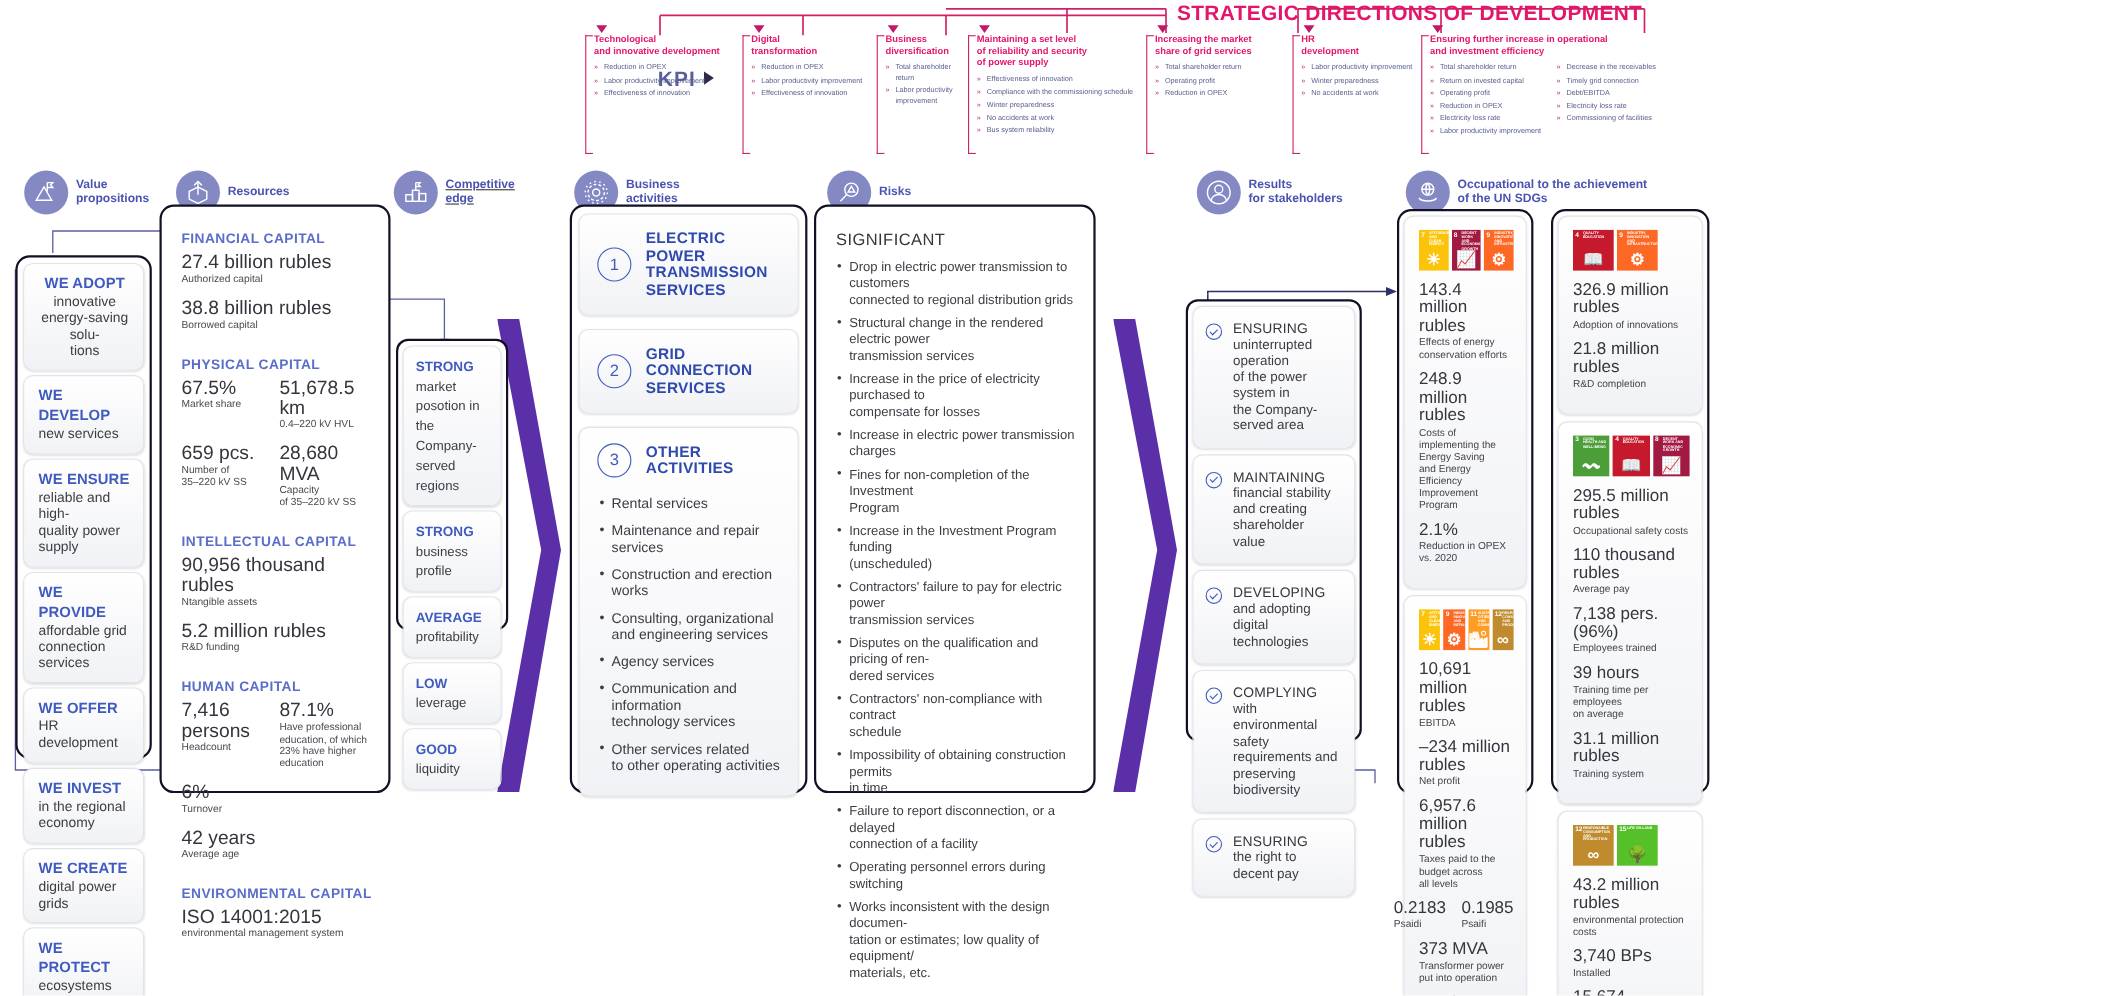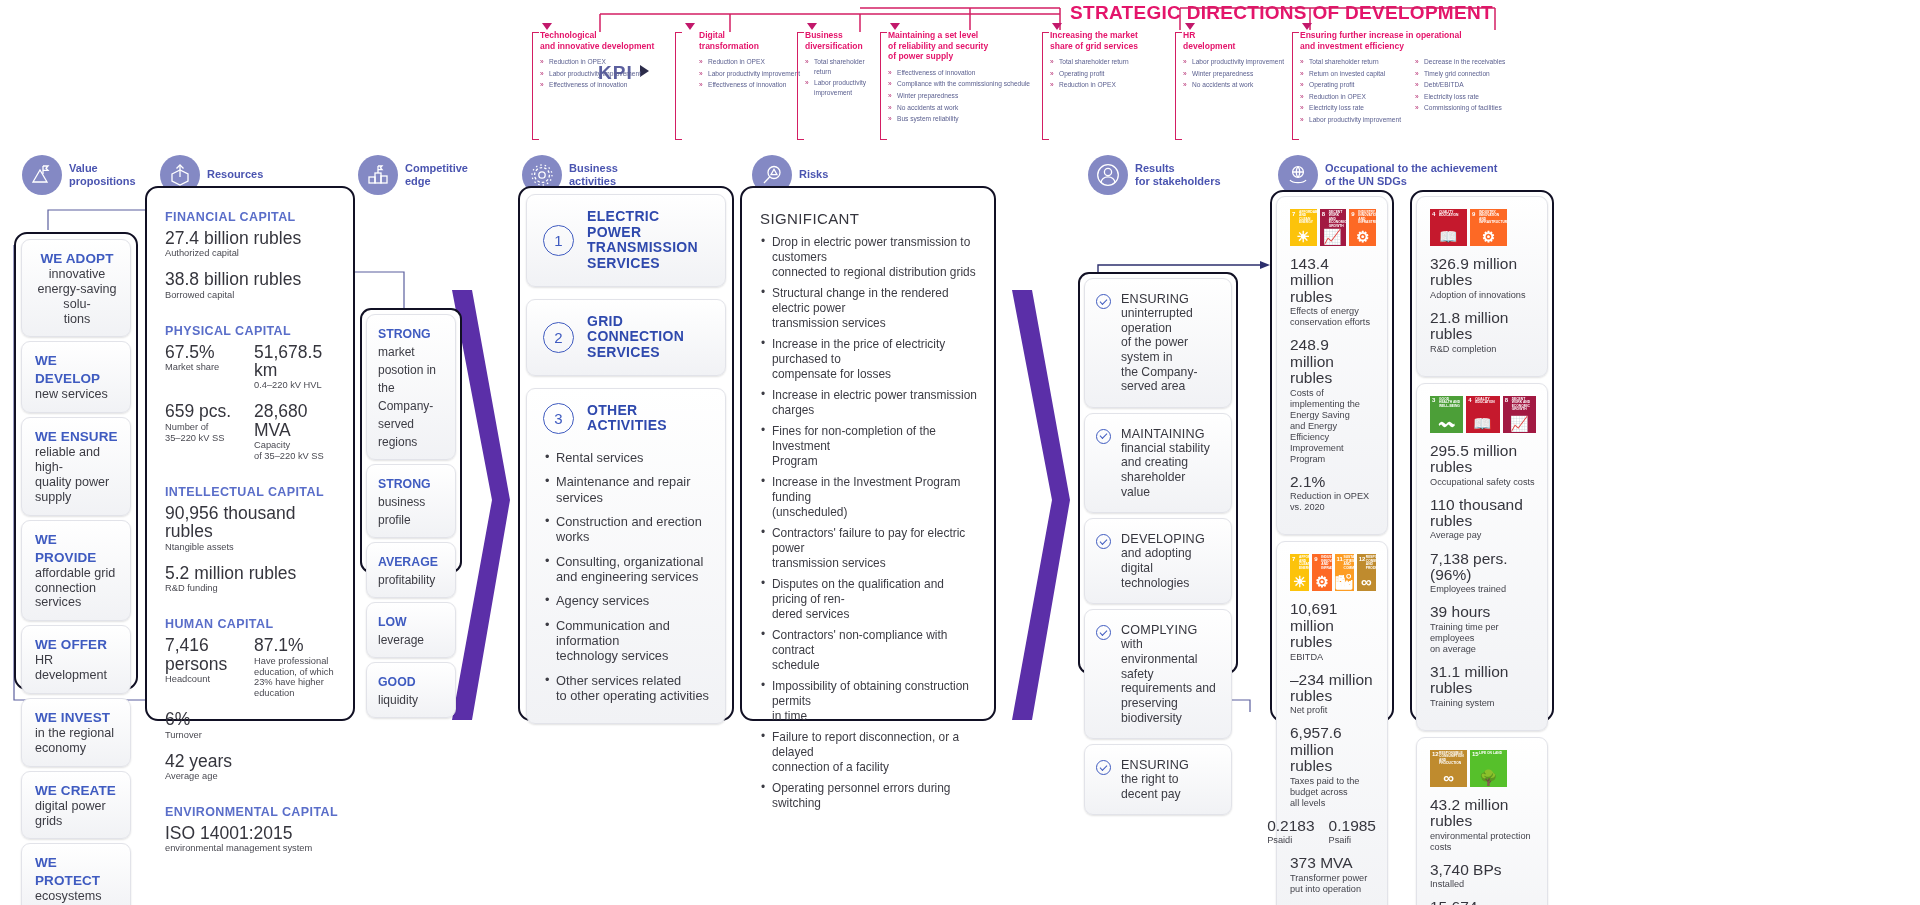--- a/index.html
+++ b/index.html
@@ -169,21 +169,21 @@
       <div class="sd-col" style="left: 540px; width: 126px;">
         <div class="sd-name">Technological<br>and innovative development</div>
         <ul>
           <li>Reduction in OPEX</li>
           <li>Labor productivity improvement</li>
           <li>Effectiveness of innovation</li>
         </ul>
       </div>
       <div class="sd-arrow-down" style="left: 542px; top: 23px;"></div>
       <div class="sd-bracket" style="left: 532px; top: 32px; width: 7px; height: 108px;"></div>
-      <div class="sd-col" style="left: 699px; width: 110px;">
+      <div class="sd-col" style="left: 683px; width: 110px;">
         <div class="sd-name">Digital<br>transformation</div>
         <ul>
           <li>Reduction in OPEX</li>
           <li>Labor productivity improvement</li>
           <li>Effectiveness of innovation</li>
         </ul>
       </div>
       <div class="sd-arrow-down" style="left: 685px; top: 23px;"></div>
       <div class="sd-bracket" style="left: 675px; top: 32px; width: 7px; height: 108px;"></div>
       <div class="sd-col" style="left: 805px; width: 75px;">
@@ -268,21 +268,21 @@
   <div class="col-icon">
     <svg width="24" height="24" viewBox="0 0 24 24" fill="none" stroke="#fff" stroke-width="1.3">
       <path d="M4 11 L12 7 L20 11 L20 18 L12 22 L4 18 Z"></path>
         <path d="M12 14 L12 2"></path>
         <path d="M8.5 5.5 L12 2 L15.5 5.5"></path>
     </svg>
   </div>
   <div class="col-title">Resources</div>
 </div>
 
-<div class="col-head" style="left:358px; top:155px;">
+<div class="col-head" style="left:358px; top:155px;text-decoration:underline;">
   <div class="col-icon">
     <svg width="24" height="24" viewBox="0 0 24 24" fill="none" stroke="#fff" stroke-width="1.3">
       <rect x="9" y="10" width="6" height="10"></rect>
         <rect x="3" y="14" width="6" height="6"></rect>
         <rect x="15" y="13" width="6" height="7"></rect>
       <path d="M12 10 V3"></path>
         <path d="M12 3 h4 l-1.6 1.8 1.6 1.8 h-4"></path>
     </svg>
   </div>
   <div class="col-title">Competitive
@@ -516,20 +516,21 @@
         <li>Increase in the price of electricity purchased to<br>compensate for losses</li>
         <li>Increase in electric power transmission charges</li>
         <li>Fines for non-completion of the Investment<br>Program</li>
         <li>Increase in the Investment Program funding<br>(unscheduled)</li>
         <li>Contractors' failure to pay for electric power<br>transmission services</li>
         <li>Disputes on the qualification and pricing of ren-<br>dered services</li>
         <li>Contractors' non-compliance with contract<br>schedule</li>
         <li>Impossibility of obtaining construction permits<br>in time</li>
         <li>Failure to report disconnection, or a delayed<br>connection of a facility</li>
         <li>Operating personnel errors during switching</li>
+        <li>Works inconsistent with the design documen-<br>tation or estimates; low quality of equipment/<br>materials, etc.</li>
       </ul>
 
   </div>
 </div>
 
 <div class="frame" style="left:1078px; top:272px; width:160px; height:402px; border-radius:11px;">
   <div id="rs-list" style="padding:4px;">
       <div class="subcard rs-card" style="margin-bottom: 5px;">
         <div class="rs-check"></div>
         <div>

